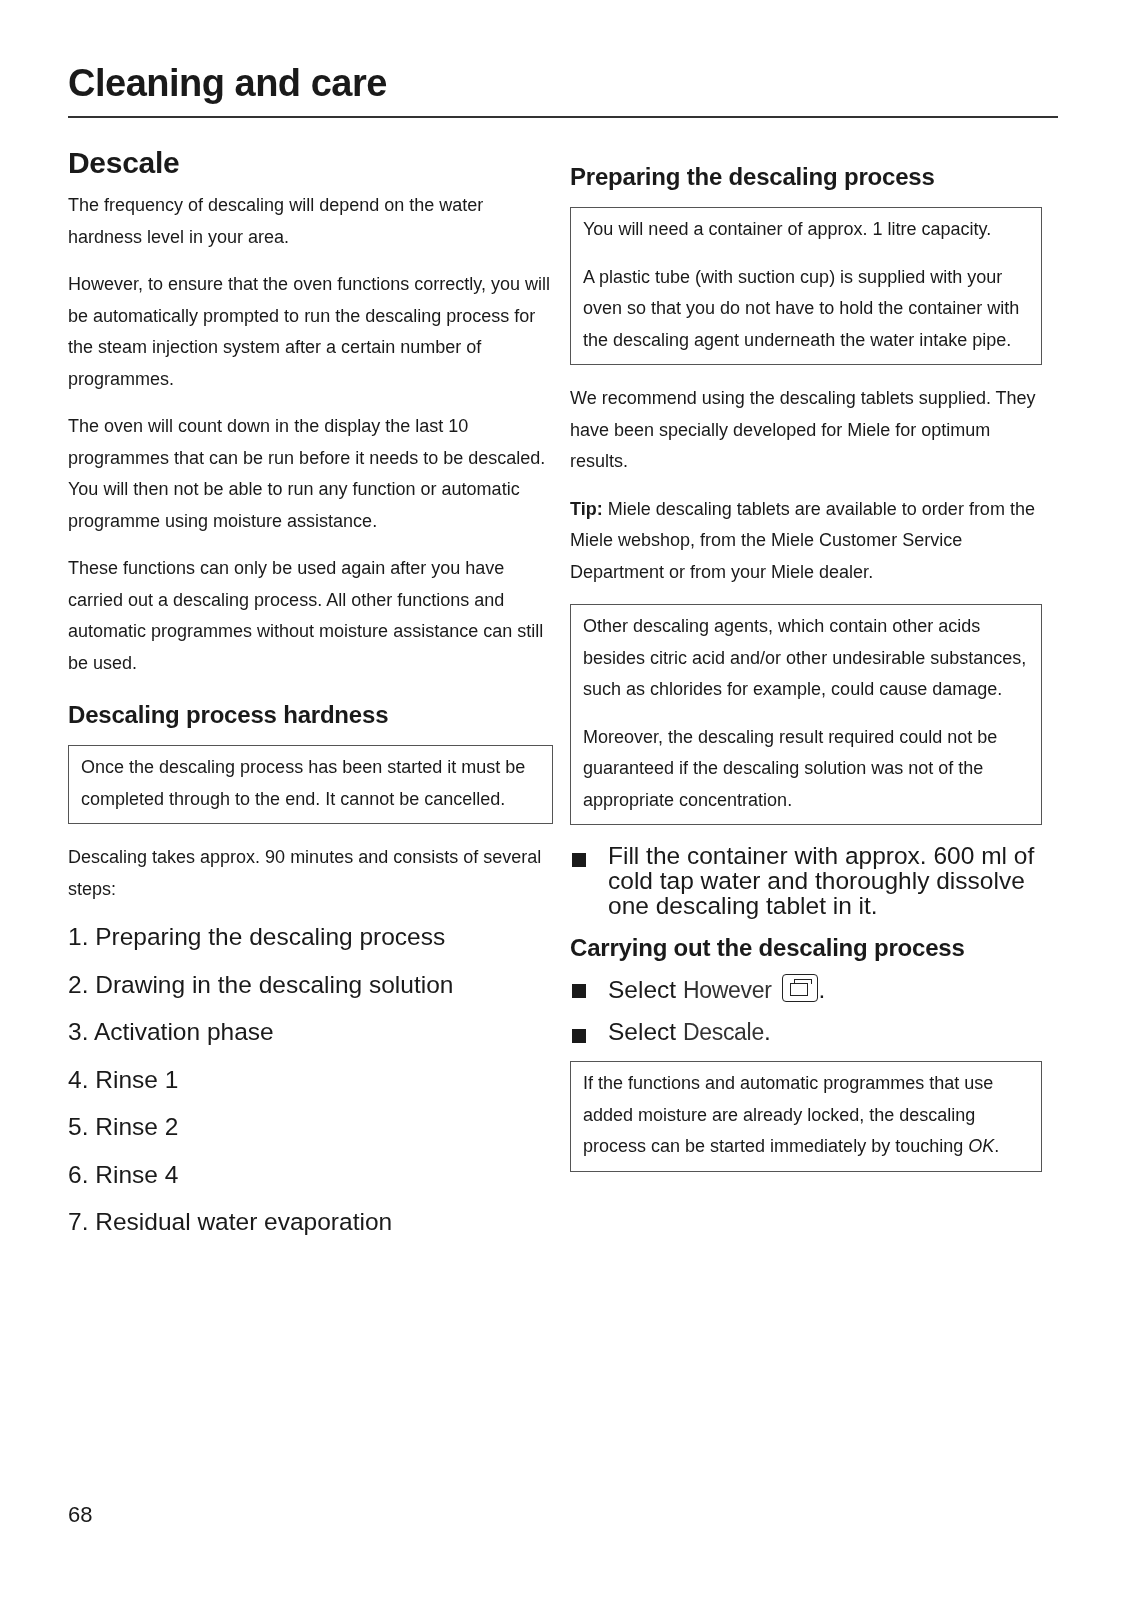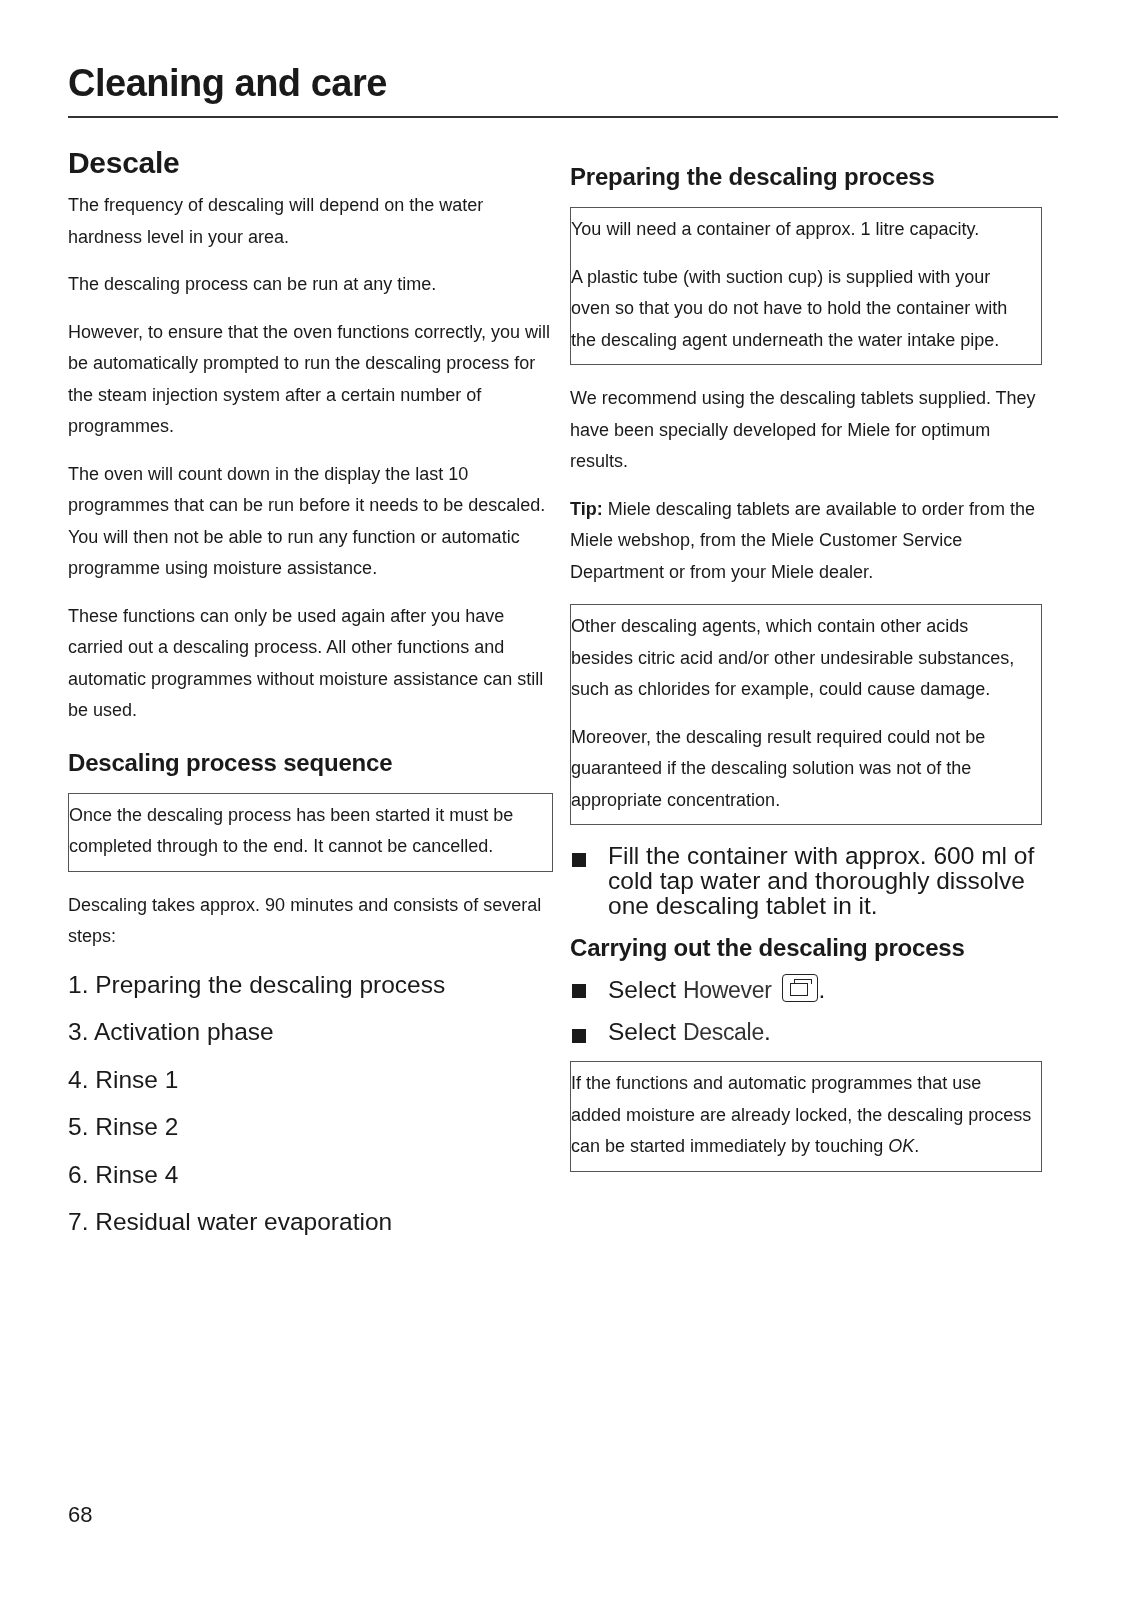--- a/index.html
+++ b/index.html
@@ -7,21 +7,21 @@
          font-family: "Liberation Sans", sans-serif; color: #1a1a1a; }
   .page-title { position: absolute; left: 68px; top: 62px; font-size: 38px; font-weight: bold;
                 letter-spacing: -0.5px; margin: 0; }
   .rule { position: absolute; left: 68px; top: 116px; width: 990px; height: 2px; background: #333; }
   .col { position: absolute; top: 140px; }
   .col-left { left: 68px; width: 485px; }
   .col-right { left: 582px; width: 480px; }
   .h2 { font-size: 30px; font-weight: bold; margin: 6px 0 10px 0; letter-spacing: -0.3px; }
   .h3 { font-size: 24px; font-weight: bold; margin: 0 0 12px 0; letter-spacing: -0.2px; }
   p { font-size: 18px; line-height: 31.5px; margin: 0 0 16px 0; }
-  .box { border: 1.5px solid #555; padding: 6px 8px 8px 0; margin: 16px 0 18px 0; }
+  .box { border: 1.5px solid #555; padding: 6px 8px 8px 12px; margin: 16px 0 18px 0; }
   .box p { margin: 0 0 16px 0; }
   .box p:last-child { margin-bottom: 0; }
   .steps { list-style: none; margin: 0; padding: 0; }
   .steps li { font-size: 24.5px; line-height: 31.5px; margin-bottom: 16px; }
   .bullet { display: flex; font-size: 24.5px; line-height: 25px; margin-bottom: 16px; gap: 12px; }
   .bullet .sq { flex: 0 0 26px; position: relative; }
   .bullet .sq::before { content: ""; position: absolute; left: 2px; top: 10px; width: 14px; height: 14px; background: #1a1a1a; }
   .disp { font-weight: normal; color: #333; letter-spacing: -0.3px; font-size: 23px; }
   .menu-icon { display: inline-block; width: 34px; height: 26px; border: 1.5px solid #222; border-radius: 4px;
                vertical-align: -4px; position: relative; margin-left: 4px; }
@@ -32,31 +32,31 @@
 </style>
 </head>
 <body>
 
 <h1 class="page-title">Cleaning and care</h1>
 <div class="rule"></div>
 
 <div class="col col-left">
   <div class="h2">Descale</div>
   <p>The frequency of descaling will depend on the water hardness level in your area.</p>
-  <p>The descaling process can be run at any time.</p>
   <p>However, to ensure that the oven functions correctly, you will be automatically prompted to run the descaling process for the steam injection system after a certain number of programmes.</p>
   <p>The oven will count down in the display the last 10 programmes that can be run before it needs to be descaled. You will then not be able to run any function or automatic programme using moisture assistance.</p>
   <p style="margin-bottom:22px">These functions can only be used again after you have carried out a descaling process. All other functions and automatic programmes without moisture assistance can still be used.</p>
-  <div class="h3">Descaling process sequence</div>
+  <div class="h3">Descaling process hardness</div>
   <div class="box">
     <p>Once the descaling process has been started it must be completed through to the end. It cannot be cancelled.</p>
   </div>
   <p>Descaling takes approx. 90 minutes and consists of several steps:</p>
   <ul class="steps">
     <li>1. Preparing the descaling process</li>
+    <li>2. Drawing in the descaling solution</li>
     <li>3. Activation phase</li>
     <li>4. Rinse 1</li>
     <li>5. Rinse 2</li>
     <li>6. Rinse 4</li>
     <li>7. Residual water evaporation</li>
   </ul>
 </div>
 
 <div class="col col-right" style="left:570px; width:472px;">
   <div class="h3" style="margin-top:23px">Preparing the descaling process</div>

